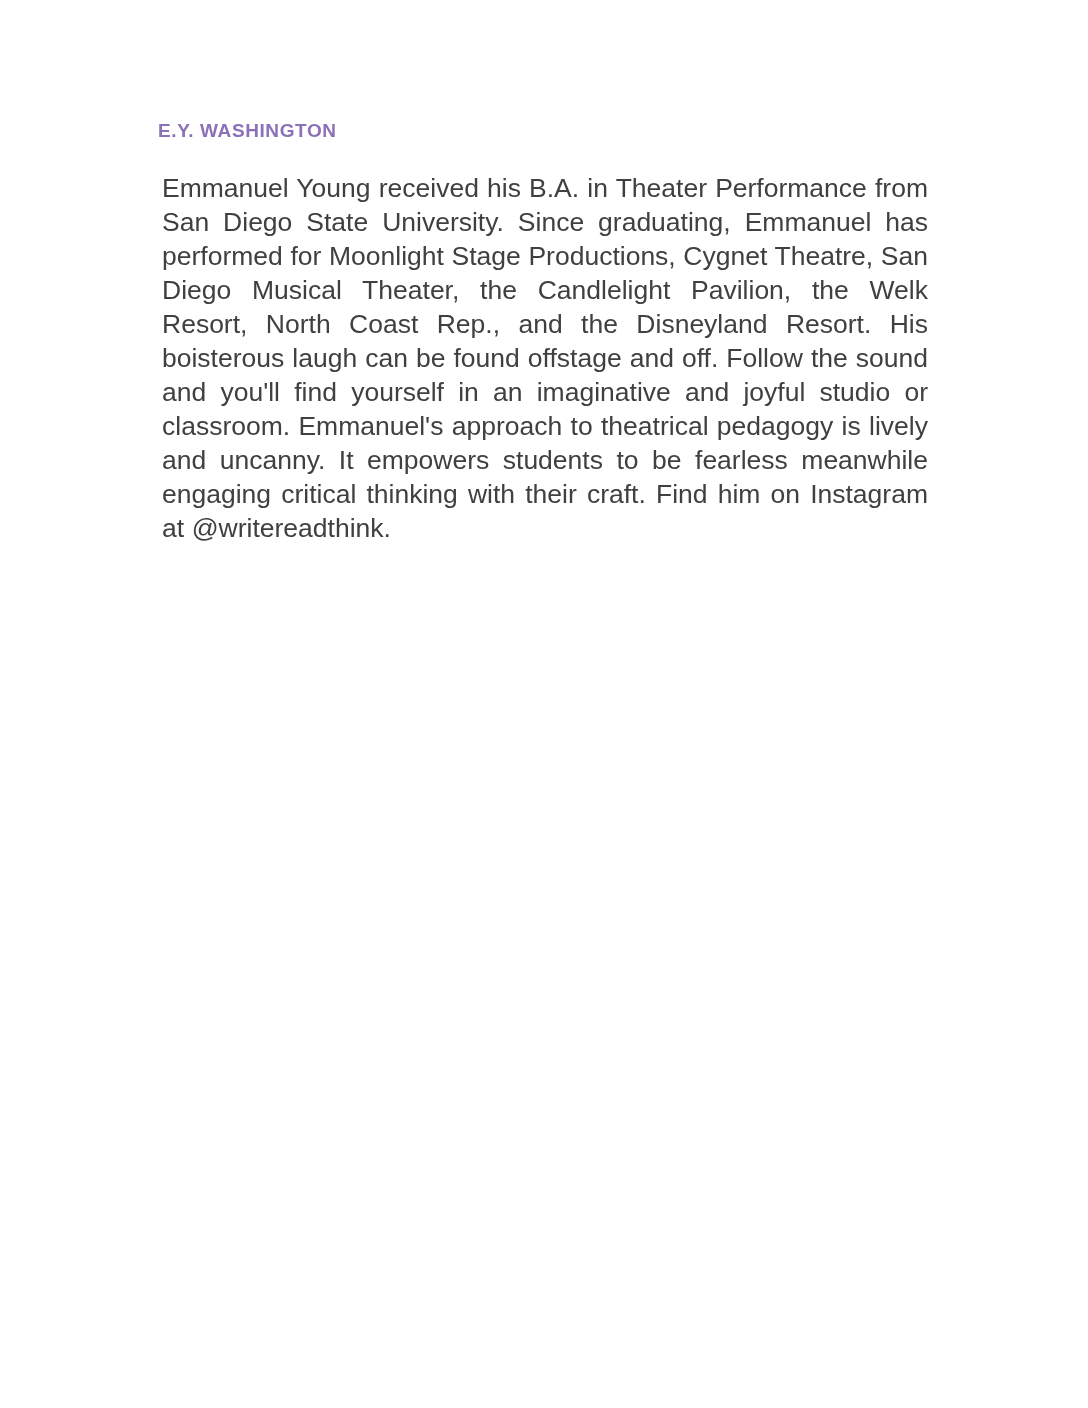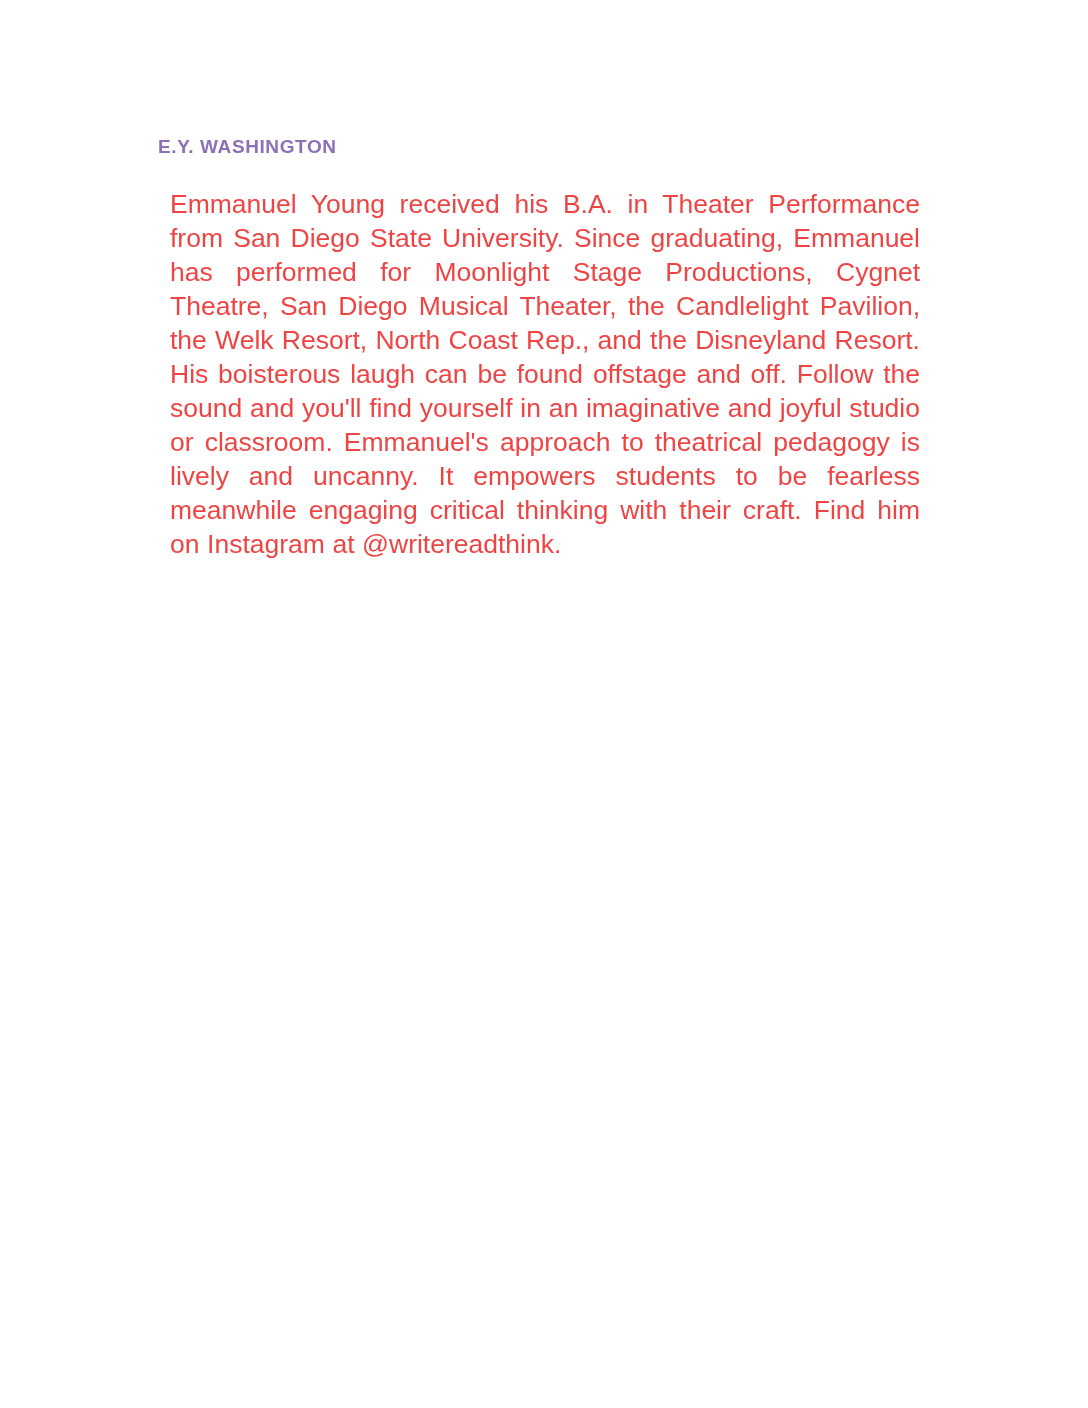--- a/index.html
+++ b/index.html
@@ -16,39 +16,39 @@
   .page {
     position: relative;
     width: 1088px;
     height: 1408px;
     background: #ffffff;
     box-sizing: border-box;
   }
   .content {
     position: absolute;
     left: 158px;
-    top: 136px;
+    top: 120px;
     width: 774px;
   }
   .doc-heading {
     font-family: "Liberation Sans", sans-serif;
     font-size: 19px;
     font-weight: bold;
     color: #8c70b8;
     letter-spacing: 0.6px;
     margin: 0 0 28px 0;
     line-height: 1.2;
   }
   .doc-paragraph {
     font-family: "Liberation Sans", sans-serif;
     font-size: 26.5px;
     line-height: 34px;
-    color: #ef4444;
+    color: #404040;
     text-align: justify;
-    margin: 12px;
+    margin: 4px;
     word-spacing: 0.2px;
   }
 </style>
 </head>
 <body>
 
 <div class="page">
   <div class="content">
     <h1 class="doc-heading">E.Y. WASHINGTON</h1>
     <p class="doc-paragraph">Emmanuel Young received his B.A. in Theater Performance from San Diego State University. Since graduating, Emmanuel has performed for Moonlight Stage Productions, Cygnet Theatre, San Diego Musical Theater, the Candlelight Pavilion, the Welk Resort, North Coast Rep., and the Disneyland Resort. His boisterous laugh can be found offstage and off. Follow the sound and you'll find yourself in an imaginative and joyful studio or classroom. Emmanuel's approach to theatrical pedagogy is lively and uncanny. It empowers students to be fearless meanwhile engaging critical thinking with their craft. Find him on Instagram at @writereadthink.</p>

